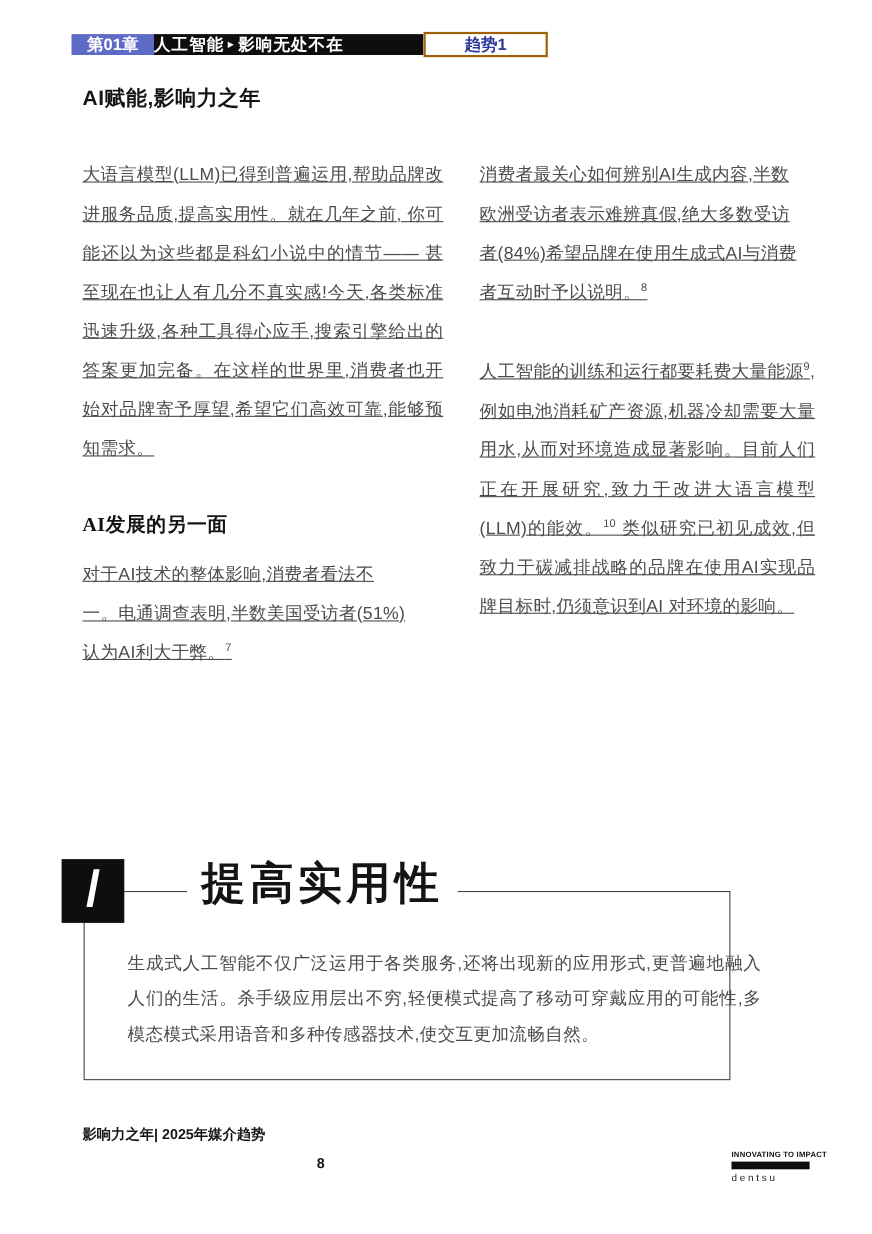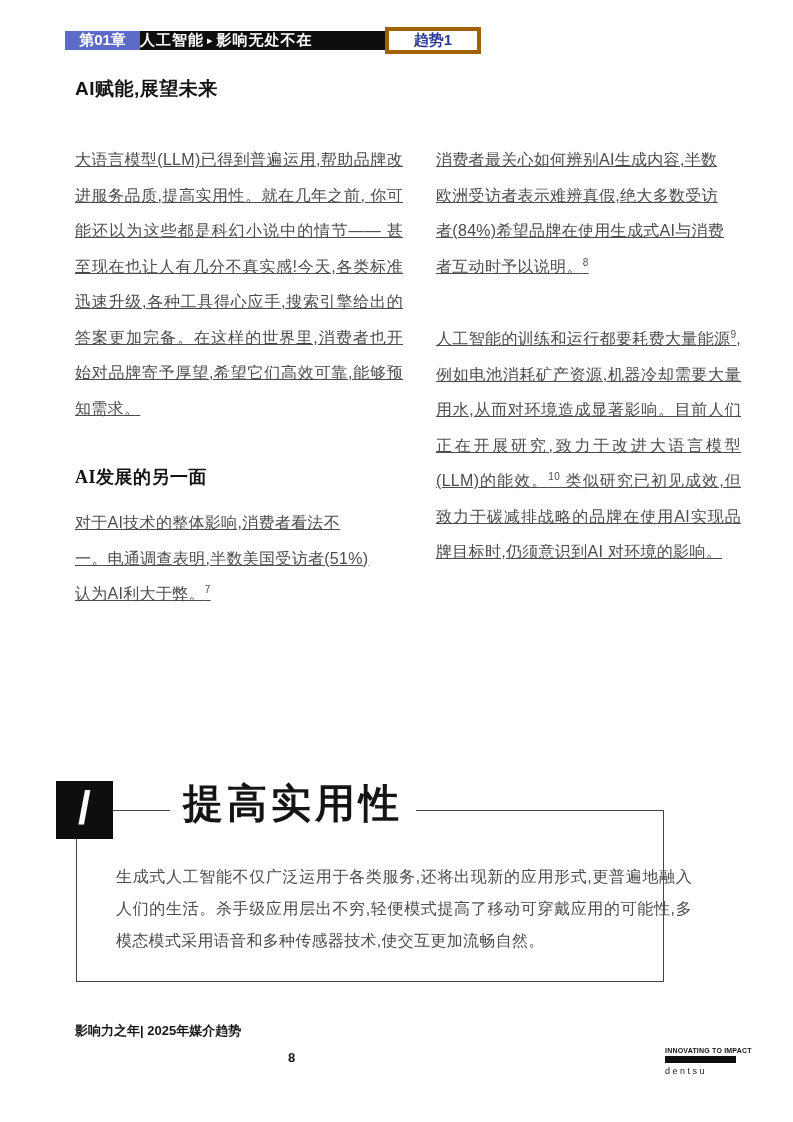--- a/index.html
+++ b/index.html
@@ -14,21 +14,21 @@
   .chapter-badge {
     width:75px; background:#5d6bc7; color:#ffffff; font-size:15px; font-weight:bold;
     display:flex; align-items:center; justify-content:center;
   }
   .section-bar {
     width:245px; background:#0e0e0e; color:#ffffff; font-size:15px; font-weight:bold;
     display:flex; align-items:center; letter-spacing:1px; white-space:nowrap;
   }
   .section-bar .tri { font-size:11px; margin:0 3px; position:relative; top:0px; }
   .trend-badge {
-    width:96px; background:#ffffff; border:4px solid #a16207; color:#2a3a96;
+    width:113px; background:#ffffff; border:2px solid #a16207; color:#2a3a96;
     font-size:15px; font-weight:bold; display:flex; align-items:center; justify-content:center;
   }
   
   .page-title {
     position:absolute; left:75px; top:76px; font-size:19px; font-weight:bold; color:#141414;
     letter-spacing:0.5px;
   }
   .columns { position:absolute; left:75px; top:142px; width:666px; display:flex; }
   .col-left  { width:328px; }
   .col-right { width:305px; margin-left:33px; }
@@ -77,21 +77,21 @@
 <div class="topbar">
   <div class="chapter-badge">第01章</div>
   <div class="section-bar">
     <span>人工智能</span>
     <span class="tri">▸</span>
     <span>影响无处不在</span>
   </div>
   <div class="trend-badge">趋势1</div>
 </div>
 
-<h1 class="page-title">AI赋能,展望未来</h1>
+<h1 class="page-title">AI赋能,影响力之年</h1>
 
 <div class="columns">
   <div class="col-left">
     <p class="body-para">大语言模型(LLM)已得到普遍运用,帮助品牌改进服务品质,提高实用性。就在几年之前, 你可能还以为这些都是科幻小说中的情节—— 甚至现在也让人有几分不真实感!今天,各类标准迅速升级,各种工具得心应手,搜索引擎给出的答案更加完备。在这样的世界里,消费者也开始对品牌寄予厚望,希望它们高效可靠,能够预知需求。</p>
     <h2 class="subheading">AI发展的另一面</h2>
     <p class="body-para narrow">对于AI技术的整体影响,消费者看法不一。电通调查表明,半数美国受访者(51%)认为AI利大于弊。<sup>7</sup></p>
   </div>
   <div class="col-right">
     <p class="body-para narrow">消费者最关心如何辨别AI生成内容,半数欧洲受访者表示难辨真假,绝大多数受访者(84%)希望品牌在使用生成式AI与消费者互动时予以说明。<sup>8</sup></p>
     <div class="gap"></div>

